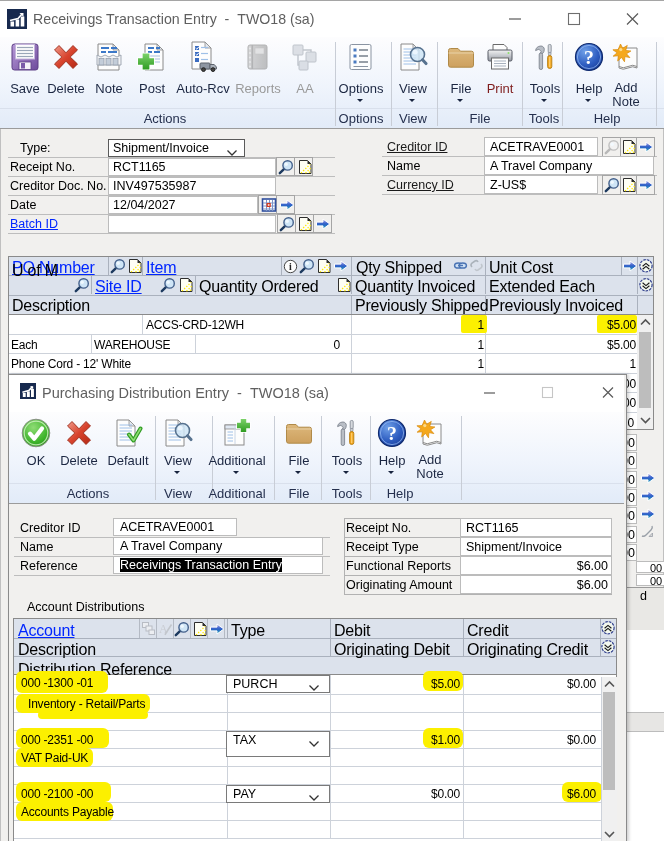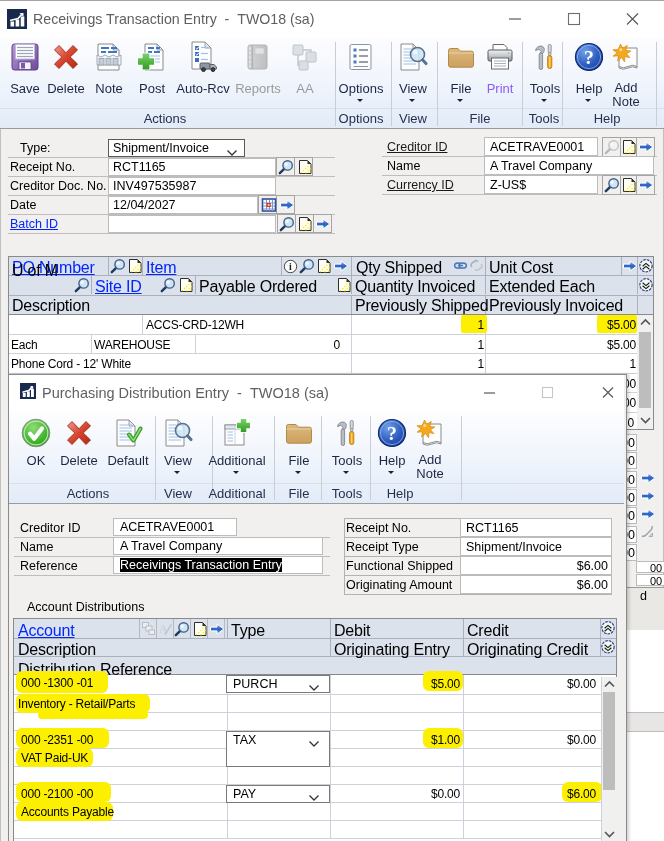--- a/index.html
+++ b/index.html
@@ -223,21 +223,21 @@
     <path d="M8 8 V2.5 h11 l3 3 V8" fill="#fdfdfd" stroke="#6a6a6a"></path>
     <rect x="3" y="8" width="24" height="11" rx="1.5" fill="url(#pr1)" stroke="#565a64"></rect>
     <rect x="6.5" y="16" width="17" height="11" fill="#fdfdfd" stroke="#6a6a6a"></rect>
     <g stroke="#a9b2be" stroke-width="1">
       <line x1="9" y1="19" x2="21" y2="19"></line>
       <line x1="9" y1="21.5" x2="21" y2="21.5"></line>
       <line x1="9" y1="24" x2="21" y2="24"></line>
     </g>
     <circle cx="23.5" cy="11" r="1" fill="#8adf6a"></circle>
   </svg>
-<div class="ilbl" style="left:445px;top:81px;width:110px;color:#8b5cf6">Print</div>
+<div class="ilbl" style="left:445px;top:81px;width:110px;color:#7f1d1d">Print</div>
 <div class="cap" style="left:425px;top:111px;width:110px">File</div>
 <svg style="position:absolute;left:530px;top:42px" width="30" height="30" viewBox="0 0 30 30">
     <g>
       <path d="M10.5 3 q-4 0-5.5 3.5 l3.5 0.5 1 3 -3.5 1.5 q1.5 3 4.5 3 l1.5-2 v14 q0 2 1.7 2 q1.8 0 1.8-2 v-14" fill="none"></path>
       <path d="M11 4 c-3.4 0-5.2 2.2-5.4 4.6 l3.3-1.4 2.2 2.2 -1.4 3.3 c2.4-0.2 4.6-2 4.6-5.4 0-1.6-1.4-3.3-3.3-3.3 z" fill="#b9bec6" stroke="#7e848e" stroke-width="0.9"></path>
       <rect x="9.2" y="11" width="3.4" height="16.5" rx="1.6" fill="#b9bec6" stroke="#7e848e" stroke-width="0.9"></rect>
       <rect x="18.2" y="2.5" width="3" height="8" rx="1.2" fill="#d6d9de" stroke="#888e98" stroke-width="0.9"></rect>
       <path d="M18.2 10.5 h3 l-0.4 3 h-2.2 z" fill="#c6cad0" stroke="#888e98" stroke-width="0.7"></path>
       <rect x="17.6" y="13.5" width="4.2" height="13" rx="2" fill="#f2a71f" stroke="#b87e12" stroke-width="0.9"></rect>
       <line x1="19.7" y1="15" x2="19.7" y2="25" stroke="#ffd27a" stroke-width="1.1"></line>
@@ -523,21 +523,21 @@
   </svg>
 <svg style="position:absolute;left:178px;top:277px" width="16" height="16" viewBox="0 0 16 16">
     <path d="M2.5 1.5 h8 l3.5 3.5 v9.5 h-11.5 z" fill="#fefef4" stroke="#2e2e2e" stroke-width="1"></path>
     <path d="M10.5 1.5 l3.5 3.5 h-3.5 z" fill="#2e2e2e"></path>
     <g stroke="#ffe800" stroke-width="1.3" stroke-dasharray="1.3 1.7" fill="none">
       <path d="M4 14 L13.2 5.2"></path>
       <path d="M8.5 14.2 L13.6 9.2"></path>
     </g>
     <circle cx="12.6" cy="13.2" r="0.8" fill="#ffe800"></circle>
   </svg>
-<div class="gh" style="left:199px;top:278px">Payable Ordered</div>
+<div class="gh" style="left:199px;top:278px">Quantity Ordered</div>
 <svg style="position:absolute;left:336px;top:277px" width="16" height="16" viewBox="0 0 16 16">
     <path d="M2.5 1.5 h8 l3.5 3.5 v9.5 h-11.5 z" fill="#fefef4" stroke="#2e2e2e" stroke-width="1"></path>
     <path d="M10.5 1.5 l3.5 3.5 h-3.5 z" fill="#2e2e2e"></path>
     <g stroke="#ffe800" stroke-width="1.3" stroke-dasharray="1.3 1.7" fill="none">
       <path d="M4 14 L13.2 5.2"></path>
       <path d="M8.5 14.2 L13.6 9.2"></path>
     </g>
     <circle cx="12.6" cy="13.2" r="0.8" fill="#ffe800"></circle>
   </svg>
 <div class="gh" style="left:355px;top:278px">Quantity Invoiced</div>
@@ -806,21 +806,21 @@
 <div class="a" style="left:344px;top:518px;width:268px;height:77px;border:1px solid #b2b2b2;box-sizing:border-box"></div>
 <div class="in" style="left:460px;top:518px;width:152px;height:19px;padding:2px 4px 0 6px;box-sizing:border-box"></div>
 <div class="in" style="left:460px;top:537px;width:152px;height:19px;padding:2px 4px 0 6px;box-sizing:border-box"></div>
 <div class="in" style="left:460px;top:556px;width:152px;height:19px;padding:2px 4px 0 6px;box-sizing:border-box"></div>
 <div class="in" style="left:460px;top:575px;width:152px;height:19px;padding:2px 4px 0 6px;box-sizing:border-box"></div>
 <div class="a" style="left:345px;top:537px;width:115px;height:1px;background:#b2b2b2"></div>
 <div class="a" style="left:345px;top:556px;width:115px;height:1px;background:#b2b2b2"></div>
 <div class="a" style="left:345px;top:575px;width:115px;height:1px;background:#b2b2b2"></div>
 <div class="lbl" style="left:346px;top:521px">Receipt No.</div>
 <div class="lbl" style="left:346px;top:540px">Receipt Type</div>
-<div class="lbl" style="left:346px;top:559px">Functional Shipped</div>
+<div class="lbl" style="left:346px;top:559px">Functional Reports</div>
 <div class="lbl" style="left:346px;top:578px">Originating Amount</div>
 <div class="lbl" style="left:466px;top:521px">RCT1165</div>
 <div class="lbl" style="left:466px;top:540px">Shipment/Invoice</div>
 <div class="lbl" style="left:500px;top:559px;width:108px;text-align:right">$6.00</div>
 <div class="lbl" style="left:500px;top:578px;width:108px;text-align:right">$6.00</div>
 <div class="lbl" style="left:27px;top:600px">Account Distributions</div>
 <div class="a" style="left:13px;top:618px;width:604px;height:223px;background:#fff;border:1px solid #8a8a8a;border-bottom:none;box-sizing:border-box"></div>
 <div class="a" style="left:14px;top:619px;width:602px;height:55px;background:#dce2ec"></div>
 <div class="a" style="left:14px;top:638px;width:602px;height:1px;background:#aab1bd"></div>
 <div class="a" style="left:14px;top:656px;width:602px;height:1px;background:#aab1bd"></div>
@@ -878,21 +878,21 @@
 <div class="gh" style="left:334px;top:622px">Debit</div>
 <div class="gh" style="left:467px;top:622px">Credit</div>
 <svg style="position:absolute;left:601px;top:620px" width="14" height="16" viewBox="0 0 14 16">
     <circle cx="7" cy="7.8" r="6.1" fill="#f3f8ef" stroke="#2e3d8c" stroke-width="1.2" stroke-dasharray="2.6 1"></circle>
     <g fill="none" stroke="#161616" stroke-width="1.15">
       <path d="M3.6 8.2 L7 5.4 L10.4 8.2"></path>
       <path d="M3.6 11.2 L7 8.4 L10.4 11.2"></path>
     </g>
   </svg>
 <div class="gh" style="left:18px;top:641px">Description</div>
-<div class="gh" style="left:334px;top:641px">Originating Entry</div>
+<div class="gh" style="left:334px;top:641px">Originating Debit</div>
 <div class="gh" style="left:467px;top:641px">Originating Credit</div>
 <svg style="position:absolute;left:601px;top:639px" width="14" height="16" viewBox="0 0 14 16">
     <circle cx="7" cy="7.8" r="6.1" fill="#f3f8ef" stroke="#2e3d8c" stroke-width="1.2" stroke-dasharray="2.6 1"></circle>
     <g fill="none" stroke="#161616" stroke-width="1.15">
       <path d="M3.6 5.8 L7 8.6 L10.4 5.8"></path>
       <path d="M3.6 8.8 L7 11.6 L10.4 8.8"></path>
     </g>
   </svg>
 <div class="gh" style="left:18px;top:661px">Distribution Reference</div>
 <div class="a" style="left:14px;top:694px;width:587px;height:1px;background:#cdd2da"></div>
@@ -911,24 +911,24 @@
 <div class="gd" style="left:21px;top:676px">000 -1300 -01</div>
 <div class="in" style="left:226px;top:675px;width:104px;height:18px;border-color:#7a7a7a;padding:1px 0 0 6px">PURCH</div>
 <div class="a" style="left:308px;top:680px"><svg width="12" height="8" viewBox="0 0 12 8">
       <path d="M1.5 1.5 L6 6 L10.5 1.5" fill="none" stroke="#333" stroke-width="1.3"></path>
     </svg></div>
 <div class="ylw" style="left:423px;top:670.5px;width:40px;height:20px"></div>
 <div class="gd" style="left:390px;top:677px;width:70px;text-align:right">$5.00</div>
 <div class="gd" style="left:520px;top:677px;width:76px;text-align:right">$0.00</div>
 <div class="ylw" style="left:16px;top:694px;width:134px;height:19px"></div>
 <div class="ylw" style="left:38px;top:711px;width:110px;height:8px"></div>
-<div class="gd" style="left:18px;top:697px">Inventory - Retail/Parts</div>
+<div class="gd" style="left:28px;top:697px">Inventory - Retail/Parts</div>
 <div class="ylw" style="left:16px;top:728px;width:93px;height:20px"></div>
 <div class="gd" style="left:21px;top:733px">000 -2351 -00</div>
-<div class="in" style="left:226px;top:731px;width:104px;height:36px;border-color:#7a7a7a;padding:1px 0 8px 6px">TAX</div>
+<div class="in" style="left:226px;top:731px;width:104px;height:26px;border-color:#7a7a7a;padding:1px 0 8px 6px">TAX</div>
 <div class="a" style="left:308px;top:736px"><svg width="12" height="8" viewBox="0 0 12 8">
       <path d="M1.5 1.5 L6 6 L10.5 1.5" fill="none" stroke="#333" stroke-width="1.3"></path>
     </svg></div>
 <div class="ylw" style="left:423px;top:728px;width:40px;height:20px"></div>
 <div class="gd" style="left:390px;top:733px;width:70px;text-align:right">$1.00</div>
 <div class="gd" style="left:520px;top:733px;width:76px;text-align:right">$0.00</div>
 <div class="ylw" style="left:16px;top:748px;width:77px;height:19px"></div>
 <div class="gd" style="left:21px;top:751px">VAT Paid-UK</div>
 <div class="ylw" style="left:16px;top:782px;width:95px;height:20px"></div>
 <div class="gd" style="left:21px;top:787px">000 -2100 -00</div>

